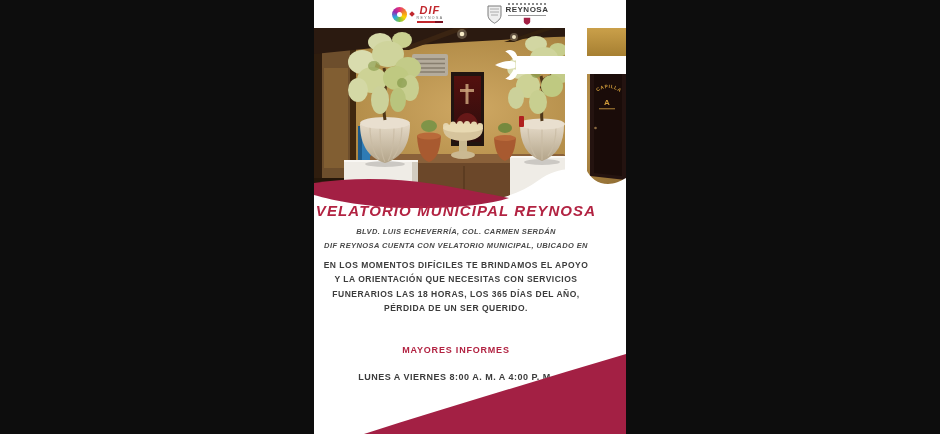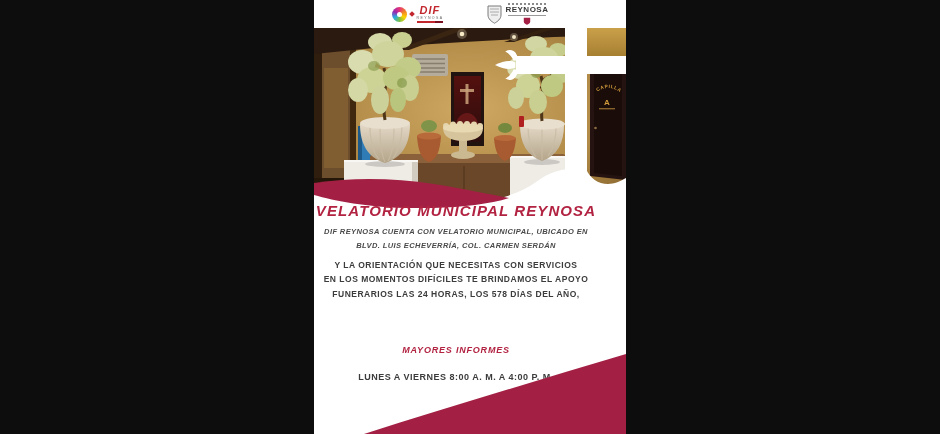--- a/index.html
+++ b/index.html
@@ -35,21 +35,21 @@
   .photo-svg { position:absolute; left:0; top:28px; width:312px; height:180px; display:block; }
 
   
   .centered { position:absolute; left:0; width:284px; text-align:center; }
   .title-line { top:202px; font-size:15px; font-weight:800; font-style:italic;
                 letter-spacing:1.1px; color:#b22342; white-space:nowrap; }
   .subtitle { top:225px; font-size:7.5px; font-weight:700; font-style:italic;
               letter-spacing:.4px; color:#4a4a4a; line-height:14px; }
   .bodytext { top:258px; font-size:8.5px; font-weight:700; letter-spacing:.5px;
               color:#3c3c3c; line-height:14.3px; }
-  .contact-label { top:345px; font-size:9px; font-weight:800; font-style:italic;
+  .contact-label { top:345px; font-size:9px; font-weight:800; 
                    letter-spacing:.8px; color:#b22342; }
   .contact-phone { top:358px; font-size:9.5px; font-weight:700; letter-spacing:1px; color:#3c3c3c; }
   .contact-hours { top:372px; font-size:9px; font-weight:700; letter-spacing:.5px; color:#3c3c3c; }
 
   .bottom-swoosh { position:absolute; left:0; bottom:0; width:312px; height:82px; display:block; }
 </style>
 </head>
 <body>
 
 <div class="stage">
@@ -265,28 +265,29 @@
                C235,145 245,141 258,141 L272,141 C276,150 284,156 294,156 C300,156 307,153 312,150
                L312,180 L0,180 Z"></path>
 
       <path fill="#a32044" d="M0,155 C40,149 80,150 120,156 C150,161 175,166 195,170
                C170,178 130,181 90,180 C55,179 20,173 0,167 Z"></path>
     </svg>
 
     <div class="centered title-line">VELATORIO MUNICIPAL REYNOSA</div>
 
     <div class="centered subtitle">
+      <div>BLVD. LUIS ECHEVERRÍA, COL. CARMEN SERDÁN</div>
       <div>DIF REYNOSA CUENTA CON VELATORIO MUNICIPAL, UBICADO EN</div>
-      <div>BLVD. LUIS ECHEVERRÍA, COL. CARMEN SERDÁN</div>
     </div>
 
     <div class="centered bodytext">
+      <div>EN LOS MOMENTOS DIFÍCILES TE BRINDAMOS EL APOYO</div>
       <div>Y LA ORIENTACIÓN QUE NECESITAS CON SERVICIOS</div>
-      <div>EN LOS MOMENTOS DIFÍCILES TE BRINDAMOS EL APOYO</div>
-      <div>FUNERARIOS LAS 24 HORAS, LOS 578 DÍAS DEL AÑO,</div>
+      <div>FUNERARIOS LAS 18 HORAS, LOS 365 DÍAS DEL AÑO,</div>
+      <div>PÉRDIDA DE UN SER QUERIDO.</div>
     </div>
 
     <div class="centered contact-label">MAYORES INFORMES</div>
     <div class="centered contact-hours">LUNES A VIERNES 8:00 A. M. A 4:00 P. M.</div>
 
     <svg class="bottom-swoosh" viewBox="0 0 312 82" preserveAspectRatio="none">
       <path d="M312,2 C225,28 135,55 50,82 L312,82 Z" fill="#a32044"></path>
     </svg>
 
   </div>

